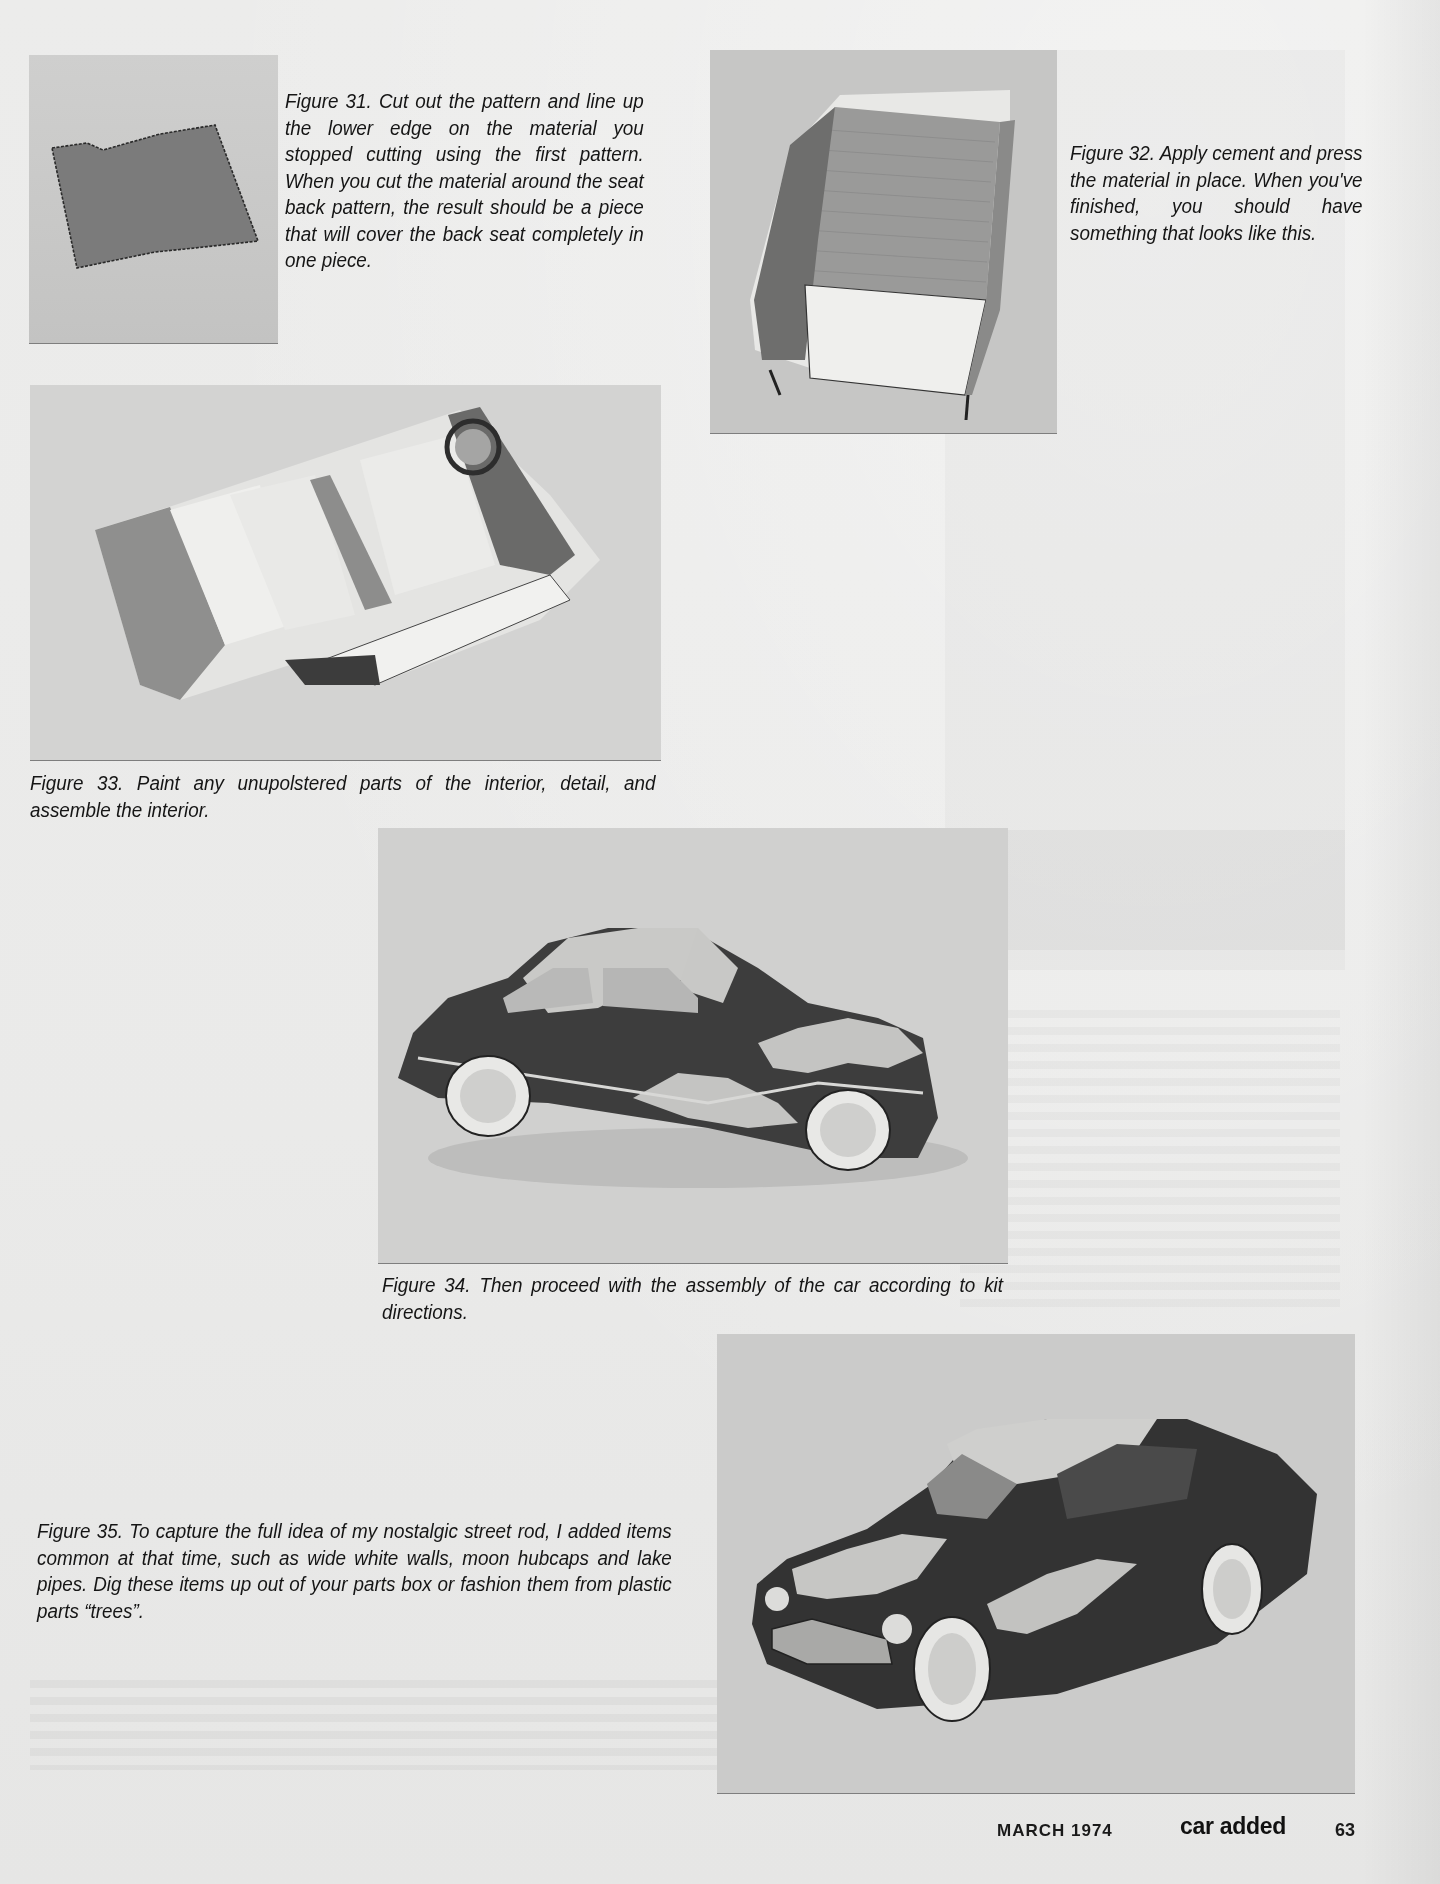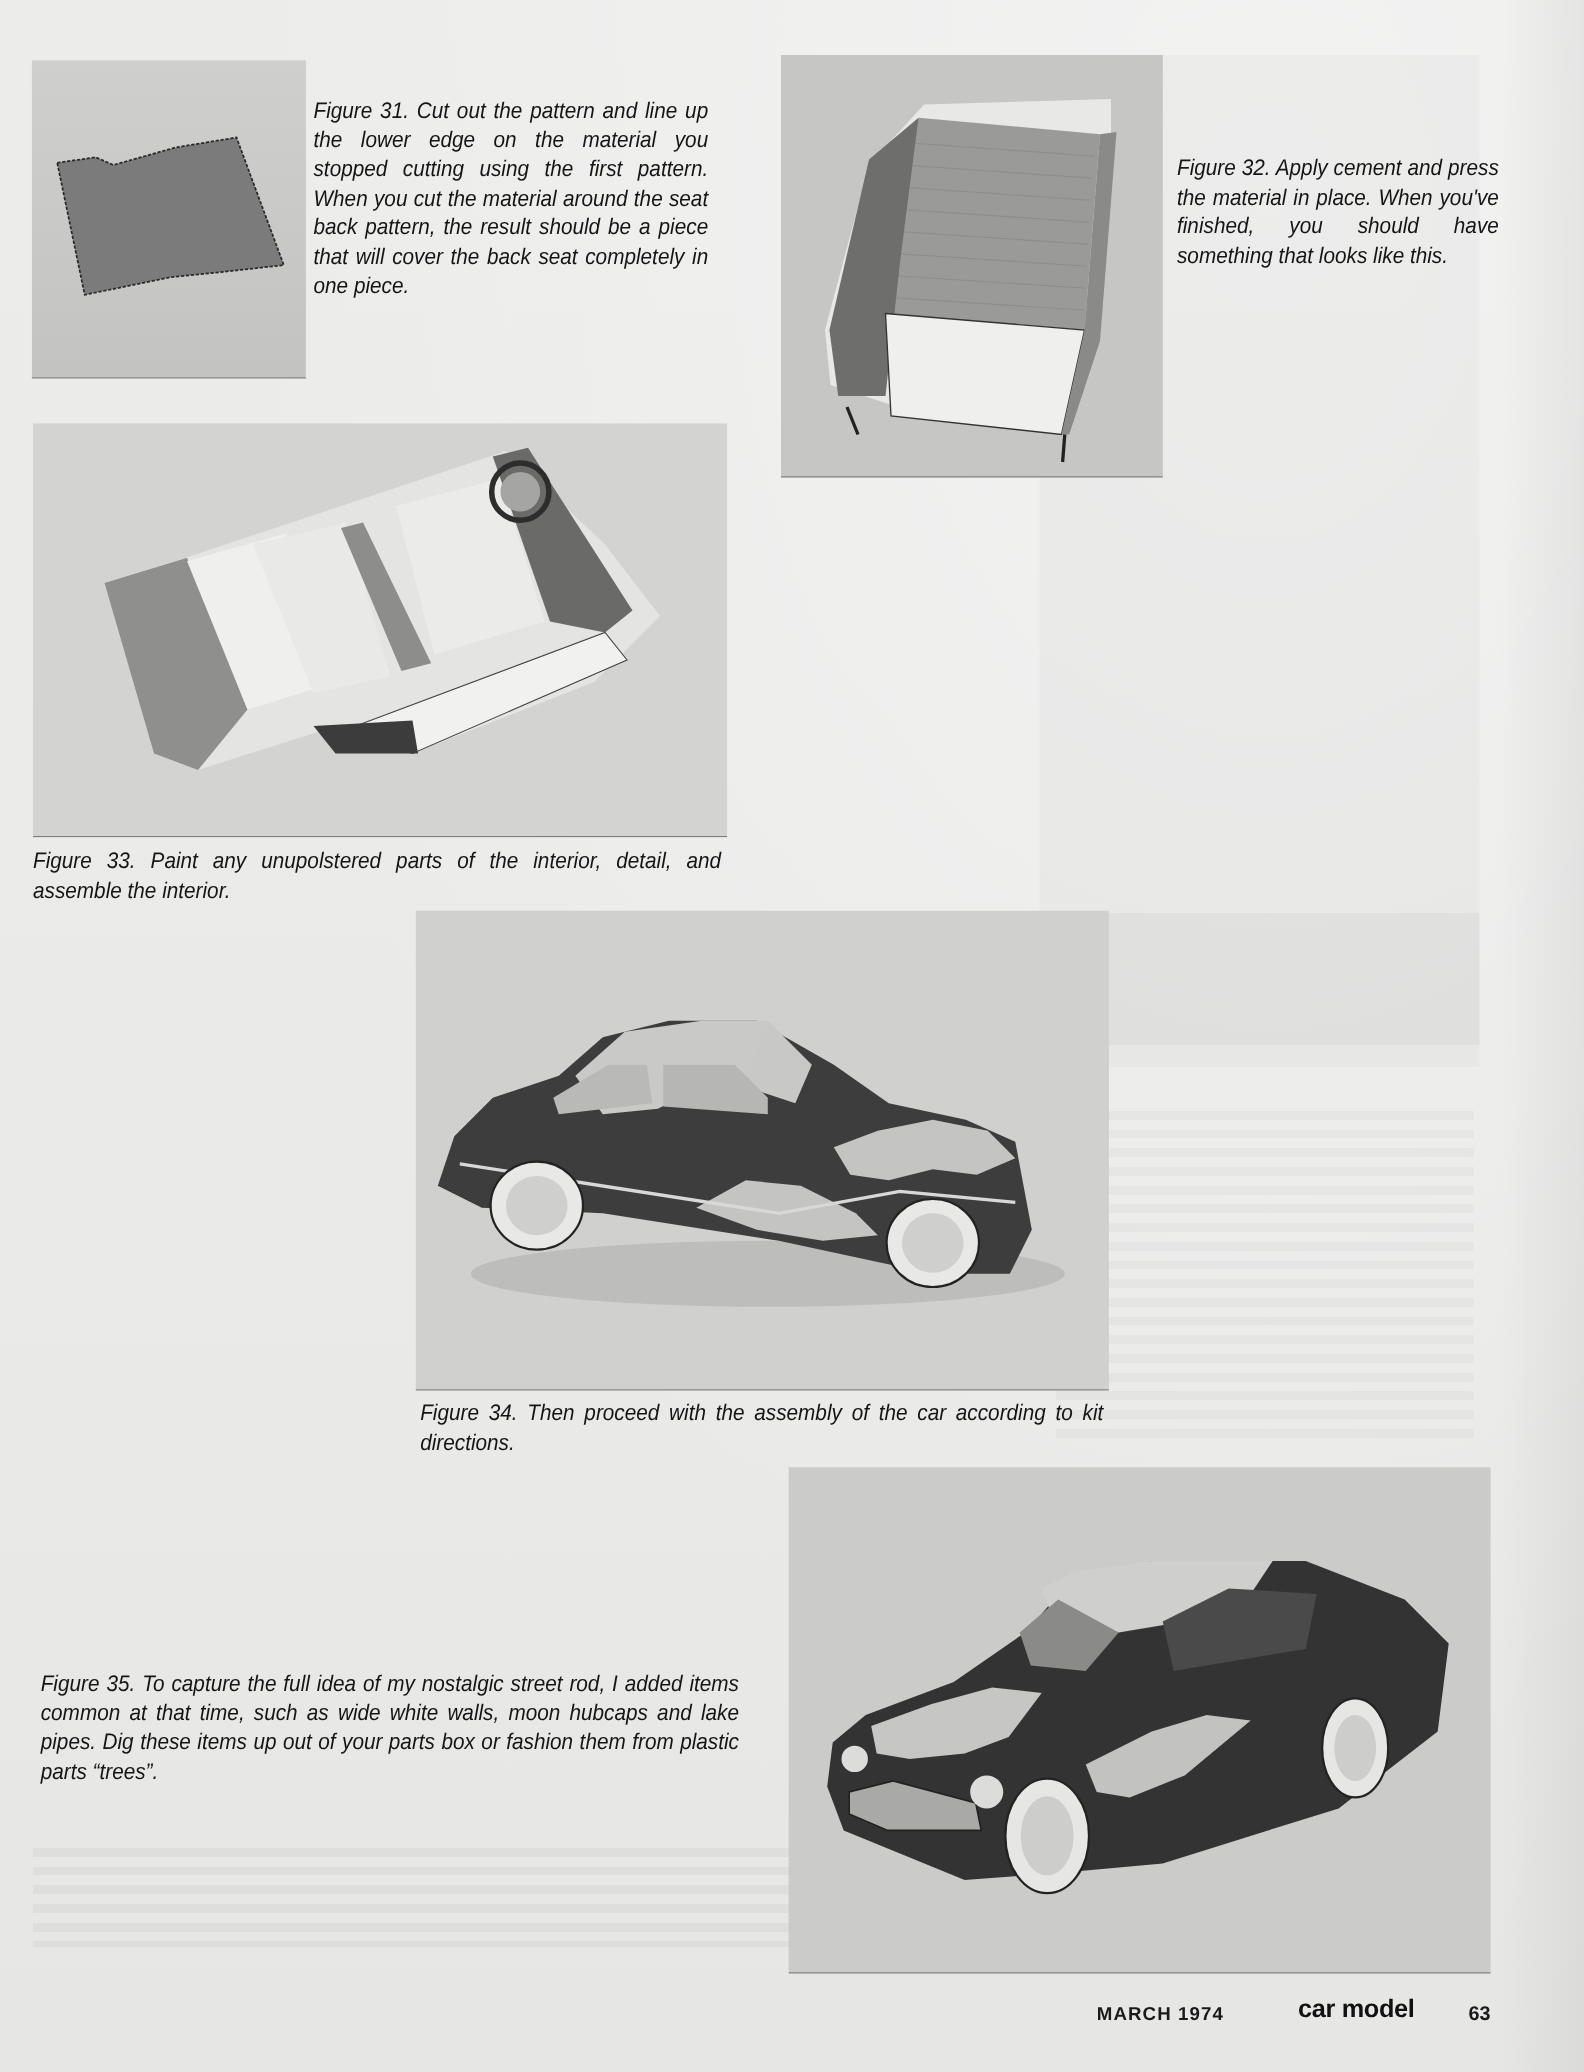--- a/index.html
+++ b/index.html
@@ -160,15 +160,15 @@
     <ellipse cx="235" cy="335" rx="38" ry="52" fill="#e6e6e4" stroke="#222" stroke-width="2"></ellipse>
     <ellipse cx="235" cy="335" rx="24" ry="36" fill="#cdcdcb"></ellipse>
     <ellipse cx="515" cy="255" rx="30" ry="45" fill="#e6e6e4" stroke="#222" stroke-width="2"></ellipse>
     <ellipse cx="515" cy="255" rx="19" ry="30" fill="#cdcdcb"></ellipse>
   </svg>
 </div>
 <div class="caption" style="left:37px; top:1518px; width:690px;">Figure 35. To capture the full idea of my nostalgic street rod, I added items common at that time, such as wide white walls, moon hubcaps and lake pipes. Dig these items up out of your parts box or fashion them from plastic parts “trees”.</div>
 
 <div class="footer">
   <span class="issue">MARCH 1974</span>
-  <span class="brand">car model</span>
+  <span class="brand">car added</span>
   <span class="page">63</span>
 </div>
 
 </body></html>

